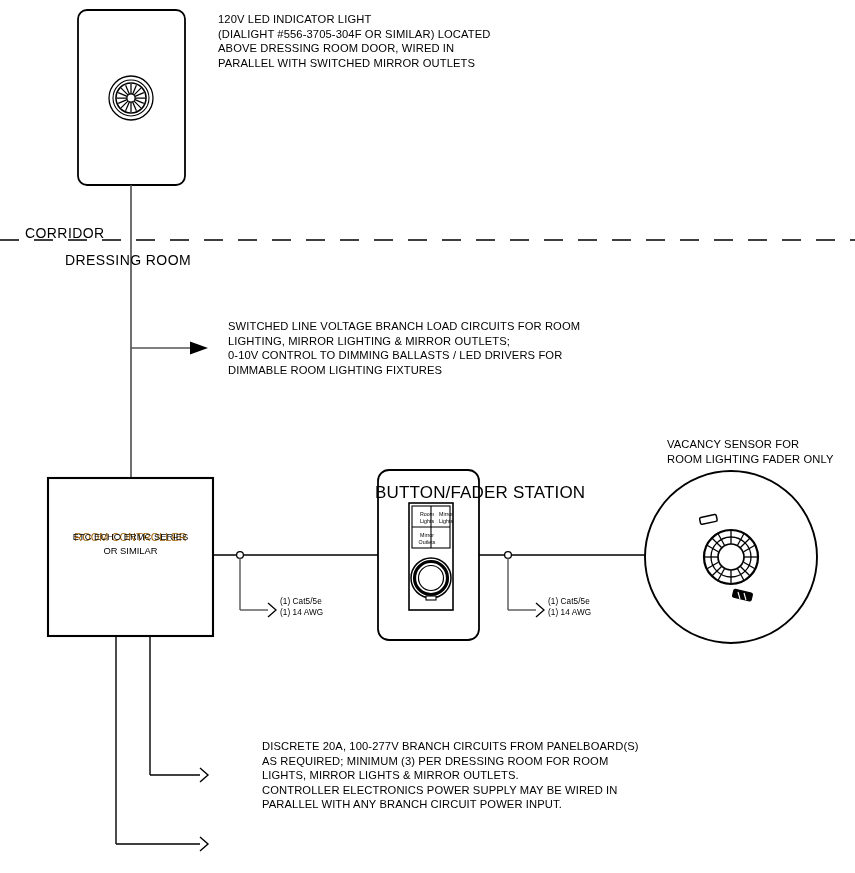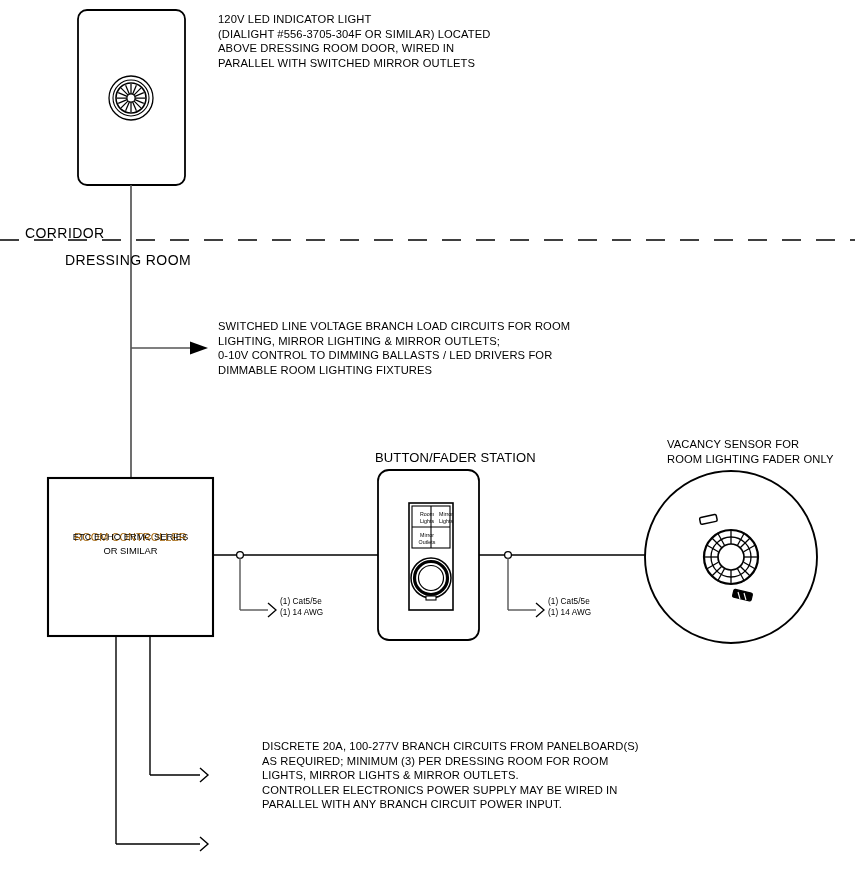--- a/index.html
+++ b/index.html
@@ -27,21 +27,22 @@
   }
   .zone-label{
     font-size:14px;
     letter-spacing:0.03em;
   }
   .callout{
     font-size:8.2px;
     line-height:1.35;
   }
   .title-label{
-    font-size:13px;
+    font-size:17px;
+    margin-top:32px;
   }
   svg{position:absolute;left:0;top:0;}
   .ctl-title{
     position:absolute;
     font-size:11px;
     color:#a16207;
     white-space:pre;
   }
   .ctl-sub{
     position:absolute;
@@ -157,21 +158,21 @@
 
   <div class="txt note" style="left:218px; top:12px;">120V LED INDICATOR LIGHT
 (DIALIGHT #556-3705-304F OR SIMILAR) LOCATED
 ABOVE DRESSING ROOM DOOR, WIRED IN
 PARALLEL WITH SWITCHED MIRROR OUTLETS</div>
 
   <div class="txt zone-label" style="left:25px; top:224px;">CORRIDOR</div>
 
   <div class="txt zone-label" style="left:25px; top:251px;padding-left:40px;">DRESSING ROOM</div>
 
-  <div class="txt note" style="left:218px; top:319px;">SWITCHED LINE VOLTAGE BRANCH LOAD CIRCUITS FOR ROOM
+  <div class="txt note" style="left:228px; top:319px;">SWITCHED LINE VOLTAGE BRANCH LOAD CIRCUITS FOR ROOM
 LIGHTING, MIRROR LIGHTING &amp; MIRROR OUTLETS;
 0-10V CONTROL TO DIMMING BALLASTS / LED DRIVERS FOR
 DIMMABLE ROOM LIGHTING FIXTURES</div>
 
   <div class="ctl-title" style="left:64px; top:531px; width:133px; text-align:center;">ROOM CONTROLLER</div>
 
   <div class="ctl-sub" style="left:64px; top:530px; width:133px;">ETC ECHO ERMC SERIES
 OR SIMILAR</div>
 
   <div class="txt title-label" style="left:375px; top:450px;">BUTTON/FADER STATION</div>

